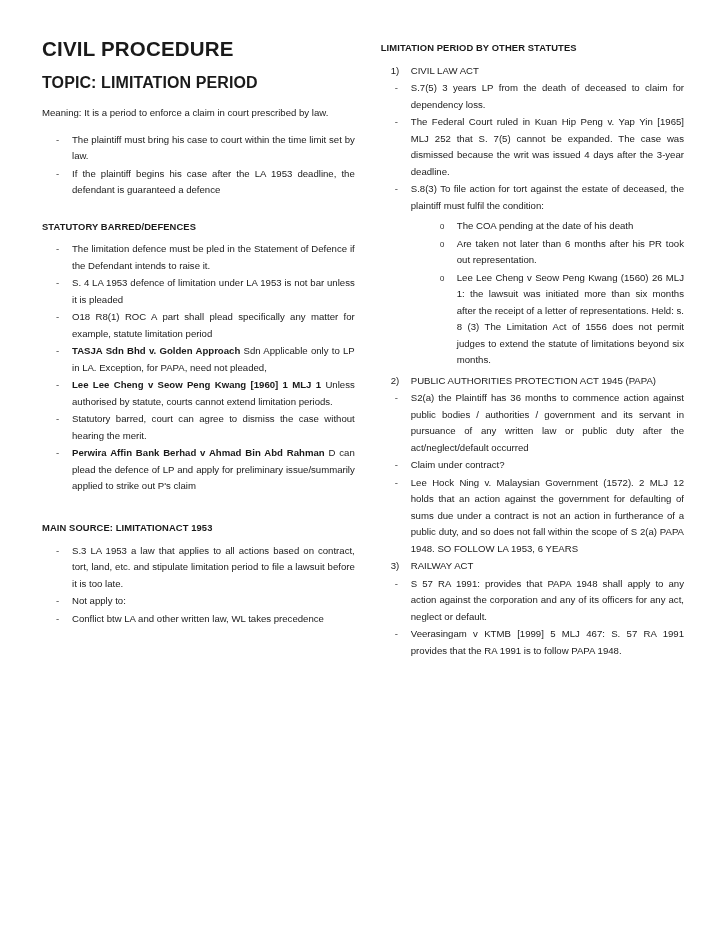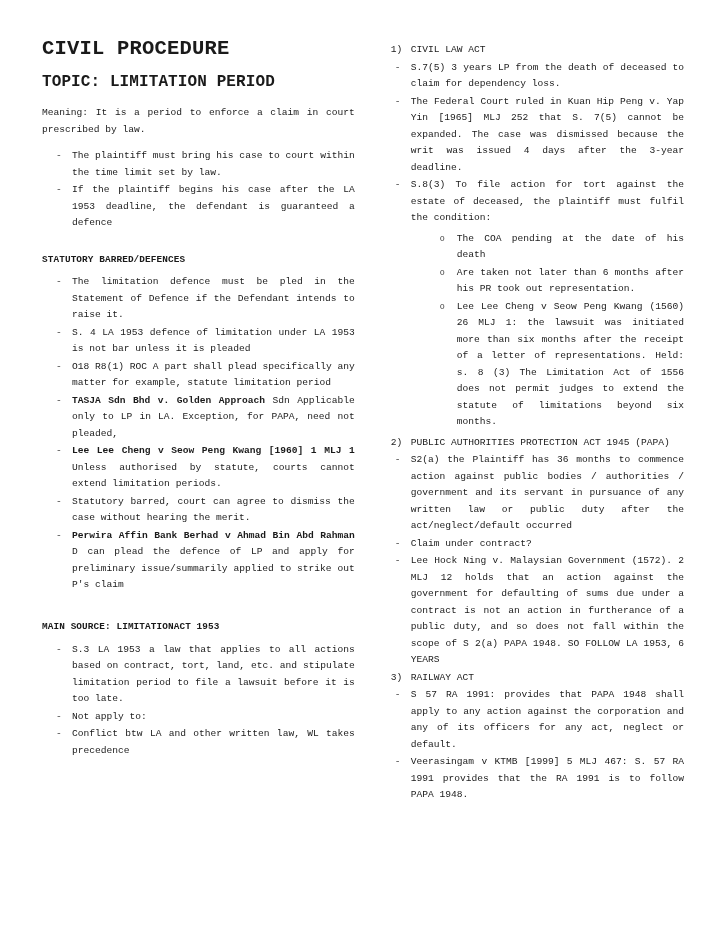--- a/index.html
+++ b/index.html
@@ -29,21 +29,20 @@
     box-sizing: border-box;
     padding: 38px 36px 20px 42px;
     display: flex;
     flex-direction: row;
     align-items: flex-start;
     gap: 26px;
   }
   .col {
     width: 328px;
     box-sizing: border-box;
-    font-family: Liberation Mono, monospace;
   }
   .col-right {
     width: 318px;
     padding-top: 4px;
   }
 
   
   .doc-title {
     font-size: 20.5px;
     font-weight: bold;
@@ -189,20 +188,21 @@
 
 
       <ul class="dash-list">
         <li class="dash-item">Conflict btw LA and other written law, WL takes precedence</li>
       </ul>
 
     </div>
 
     <div class="col col-right">
 
+      <h3 class="section-head first">LIMITATION PERIOD BY OTHER STATUTES</h3>
 
       <ol class="num-list">
 
         <li class="num-item">
           <span class="num-marker">1)</span>
           <span>CIVIL LAW ACT</span>
         </li>
         <ul class="dash-list">
           <li class="dash-item">S.7(5) 3 years LP from the death of deceased to claim for dependency loss.</li>
           <li class="dash-item">The Federal Court ruled in Kuan Hip Peng v. Yap Yin [1965] MLJ 252 that S. 7(5) cannot be expanded. The case was dismissed because the writ was issued 4 days after the 3-year deadline.</li>

